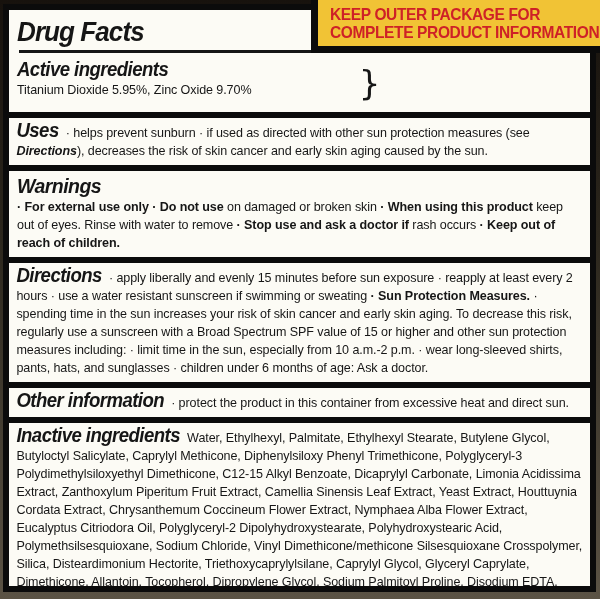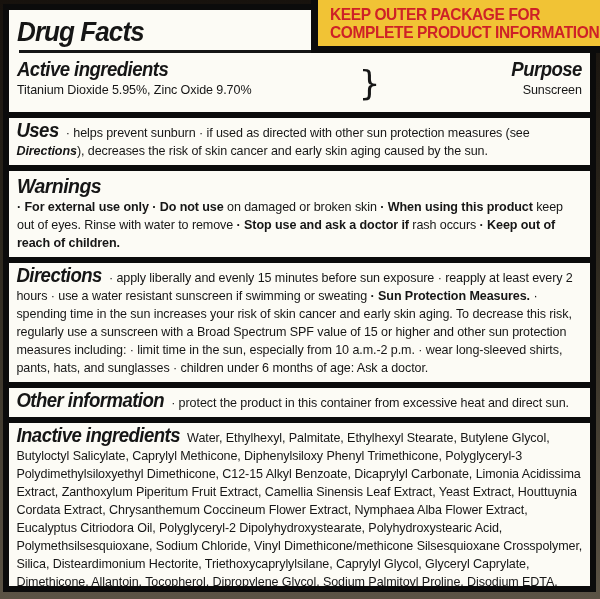--- a/index.html
+++ b/index.html
@@ -108,24 +108,20 @@
       <div class="title squeeze">Drug Facts</div>
       <div class="rule"></div>
     </div>
 
     <div class="active-row">
       <div class="ai-left">
         <div class="h2 squeeze">Active ingredients</div>
         <div class="body-line squeeze">Titanium Dioxide 5.95%, Zinc Oxide 9.70%</div>
       </div>
       <div class="brace">}</div>
-      <div class="ai-right">
-        <div class="h2 squeeze-r">Purpose</div>
-        <div class="body-line squeeze-r">Sunscreen</div>
-      </div>
     </div>
 
     <div class="sep"></div>
 
     <div class="sec para squeeze"><span class="run-hd">Uses</span><span> · helps prevent sunburn · if used as directed with other sun protection measures (see </span><span class="run-bi">Directions</span><span>), decreases the risk of skin cancer and early skin aging caused by the sun.</span></div>
 
     <div class="sep"></div>
 
     <div class="sec">
       <div class="h2w squeeze">Warnings</div>

